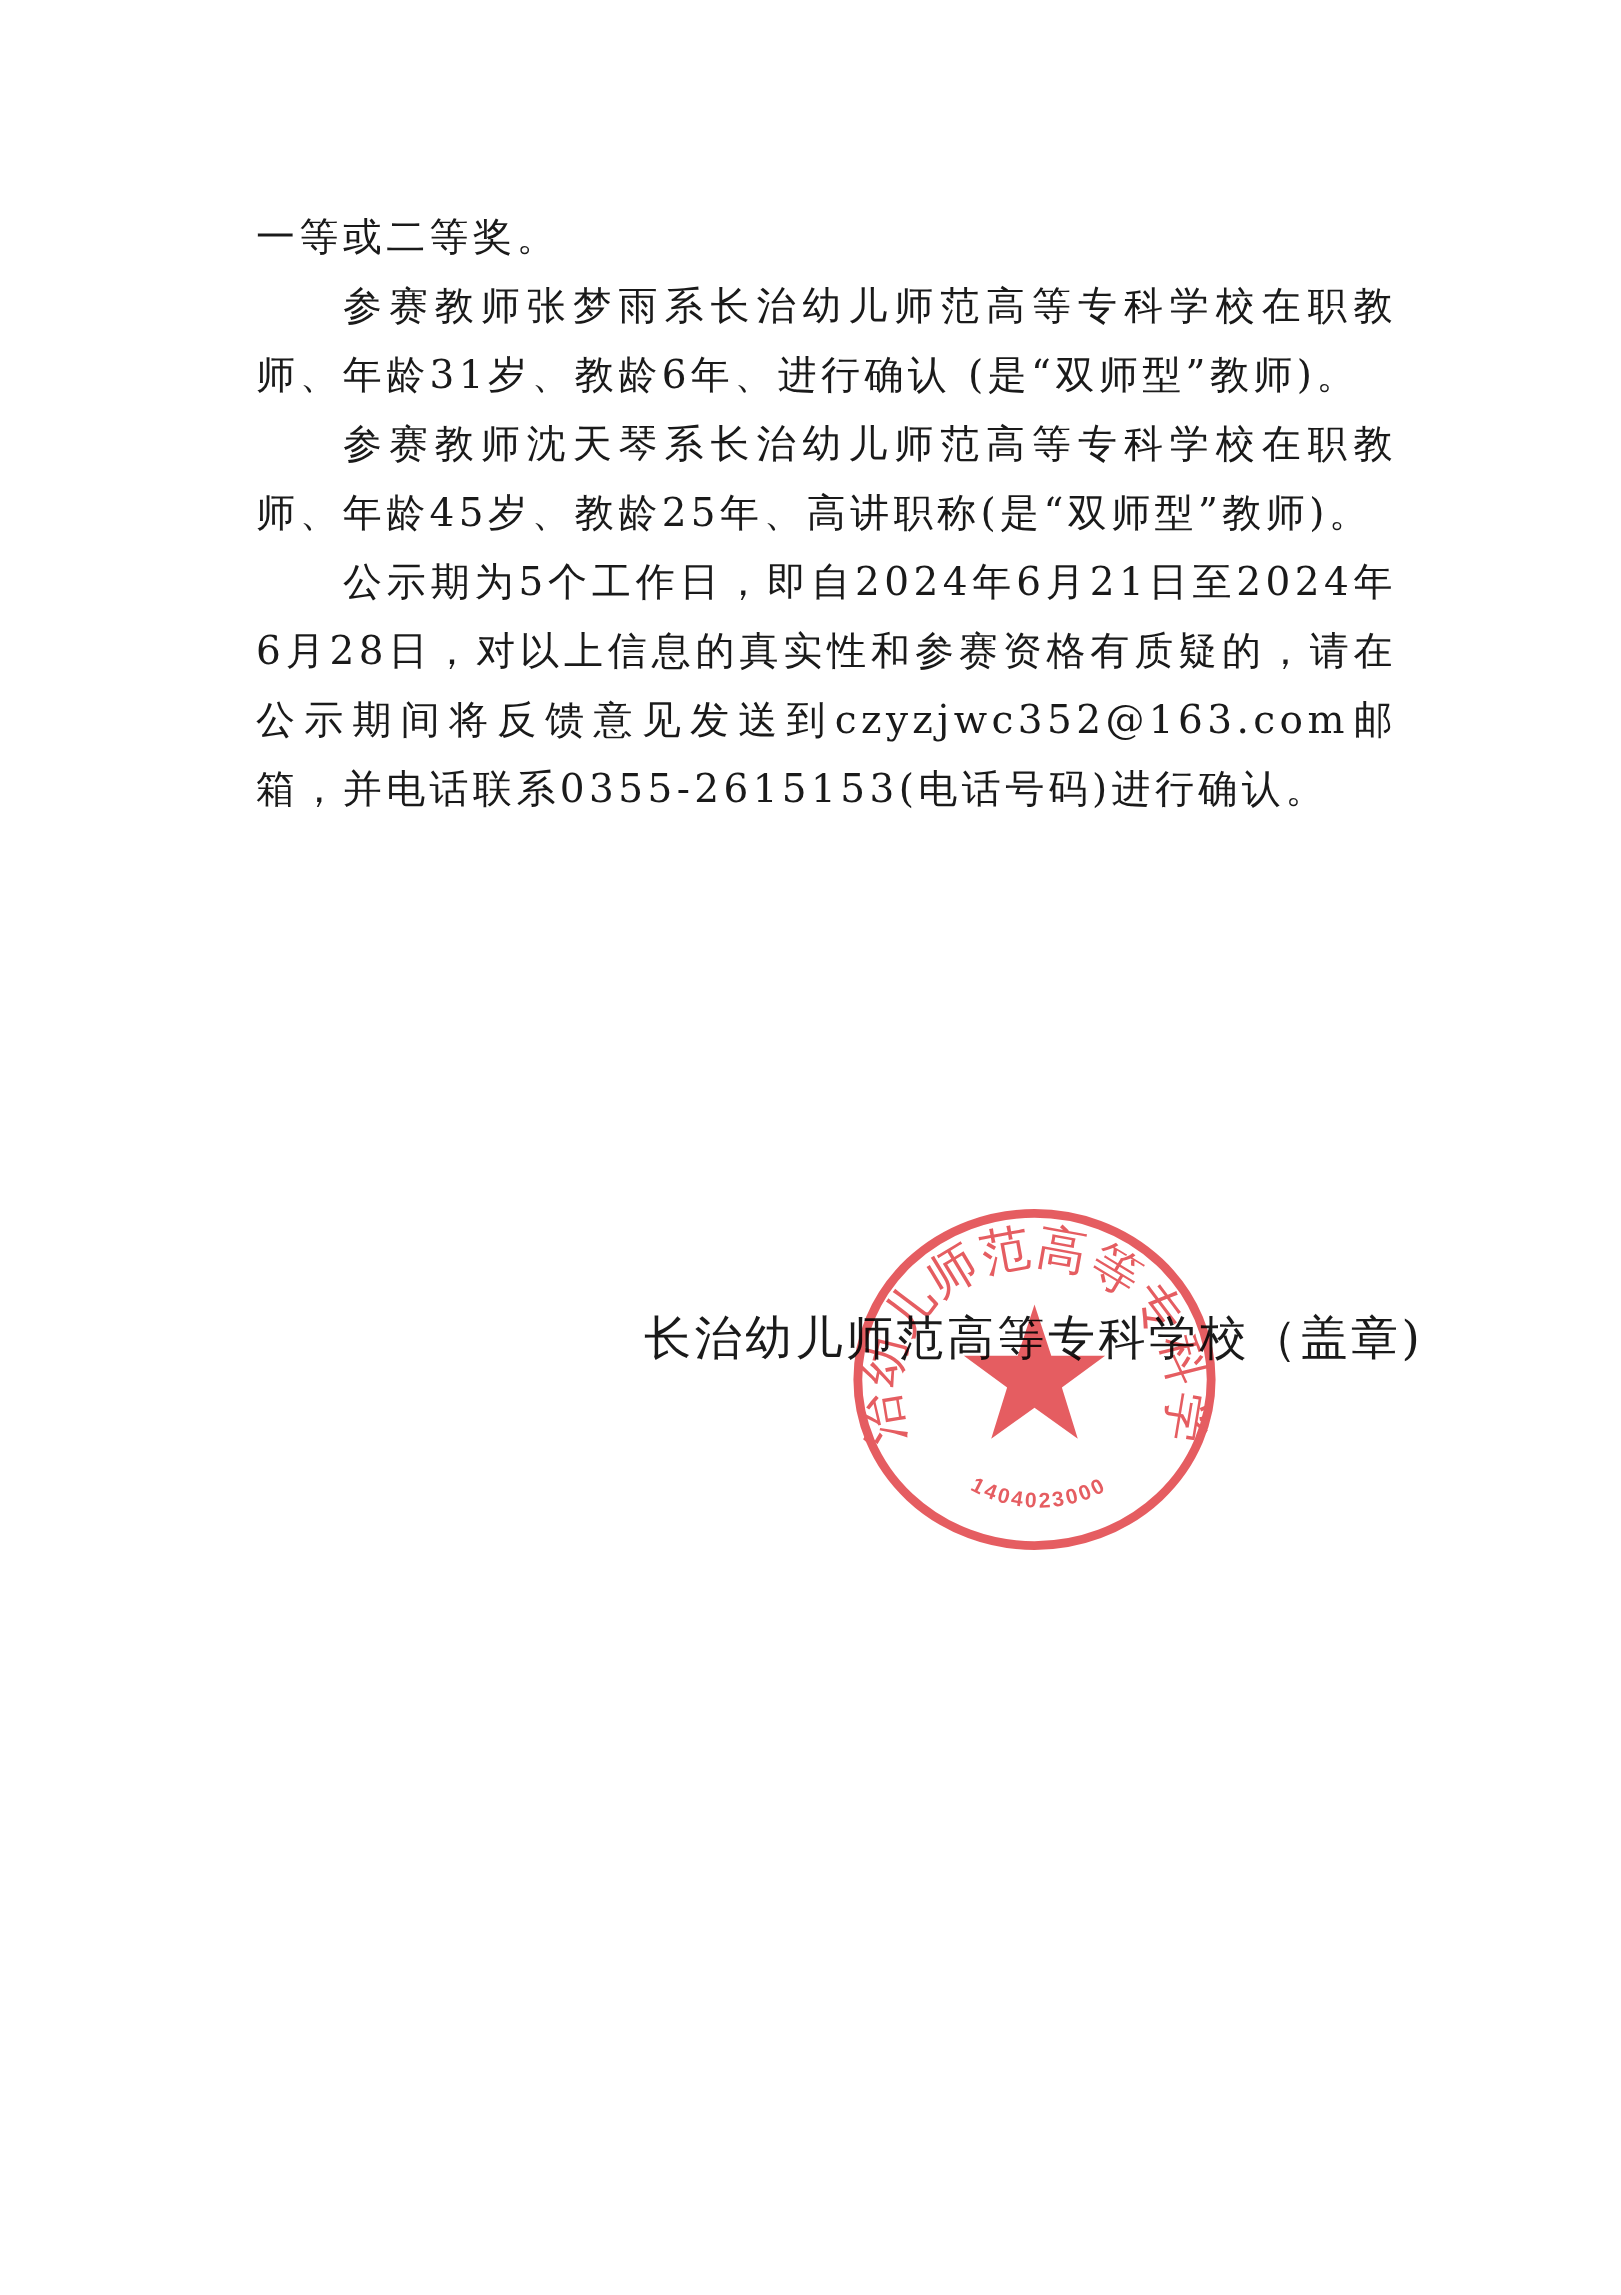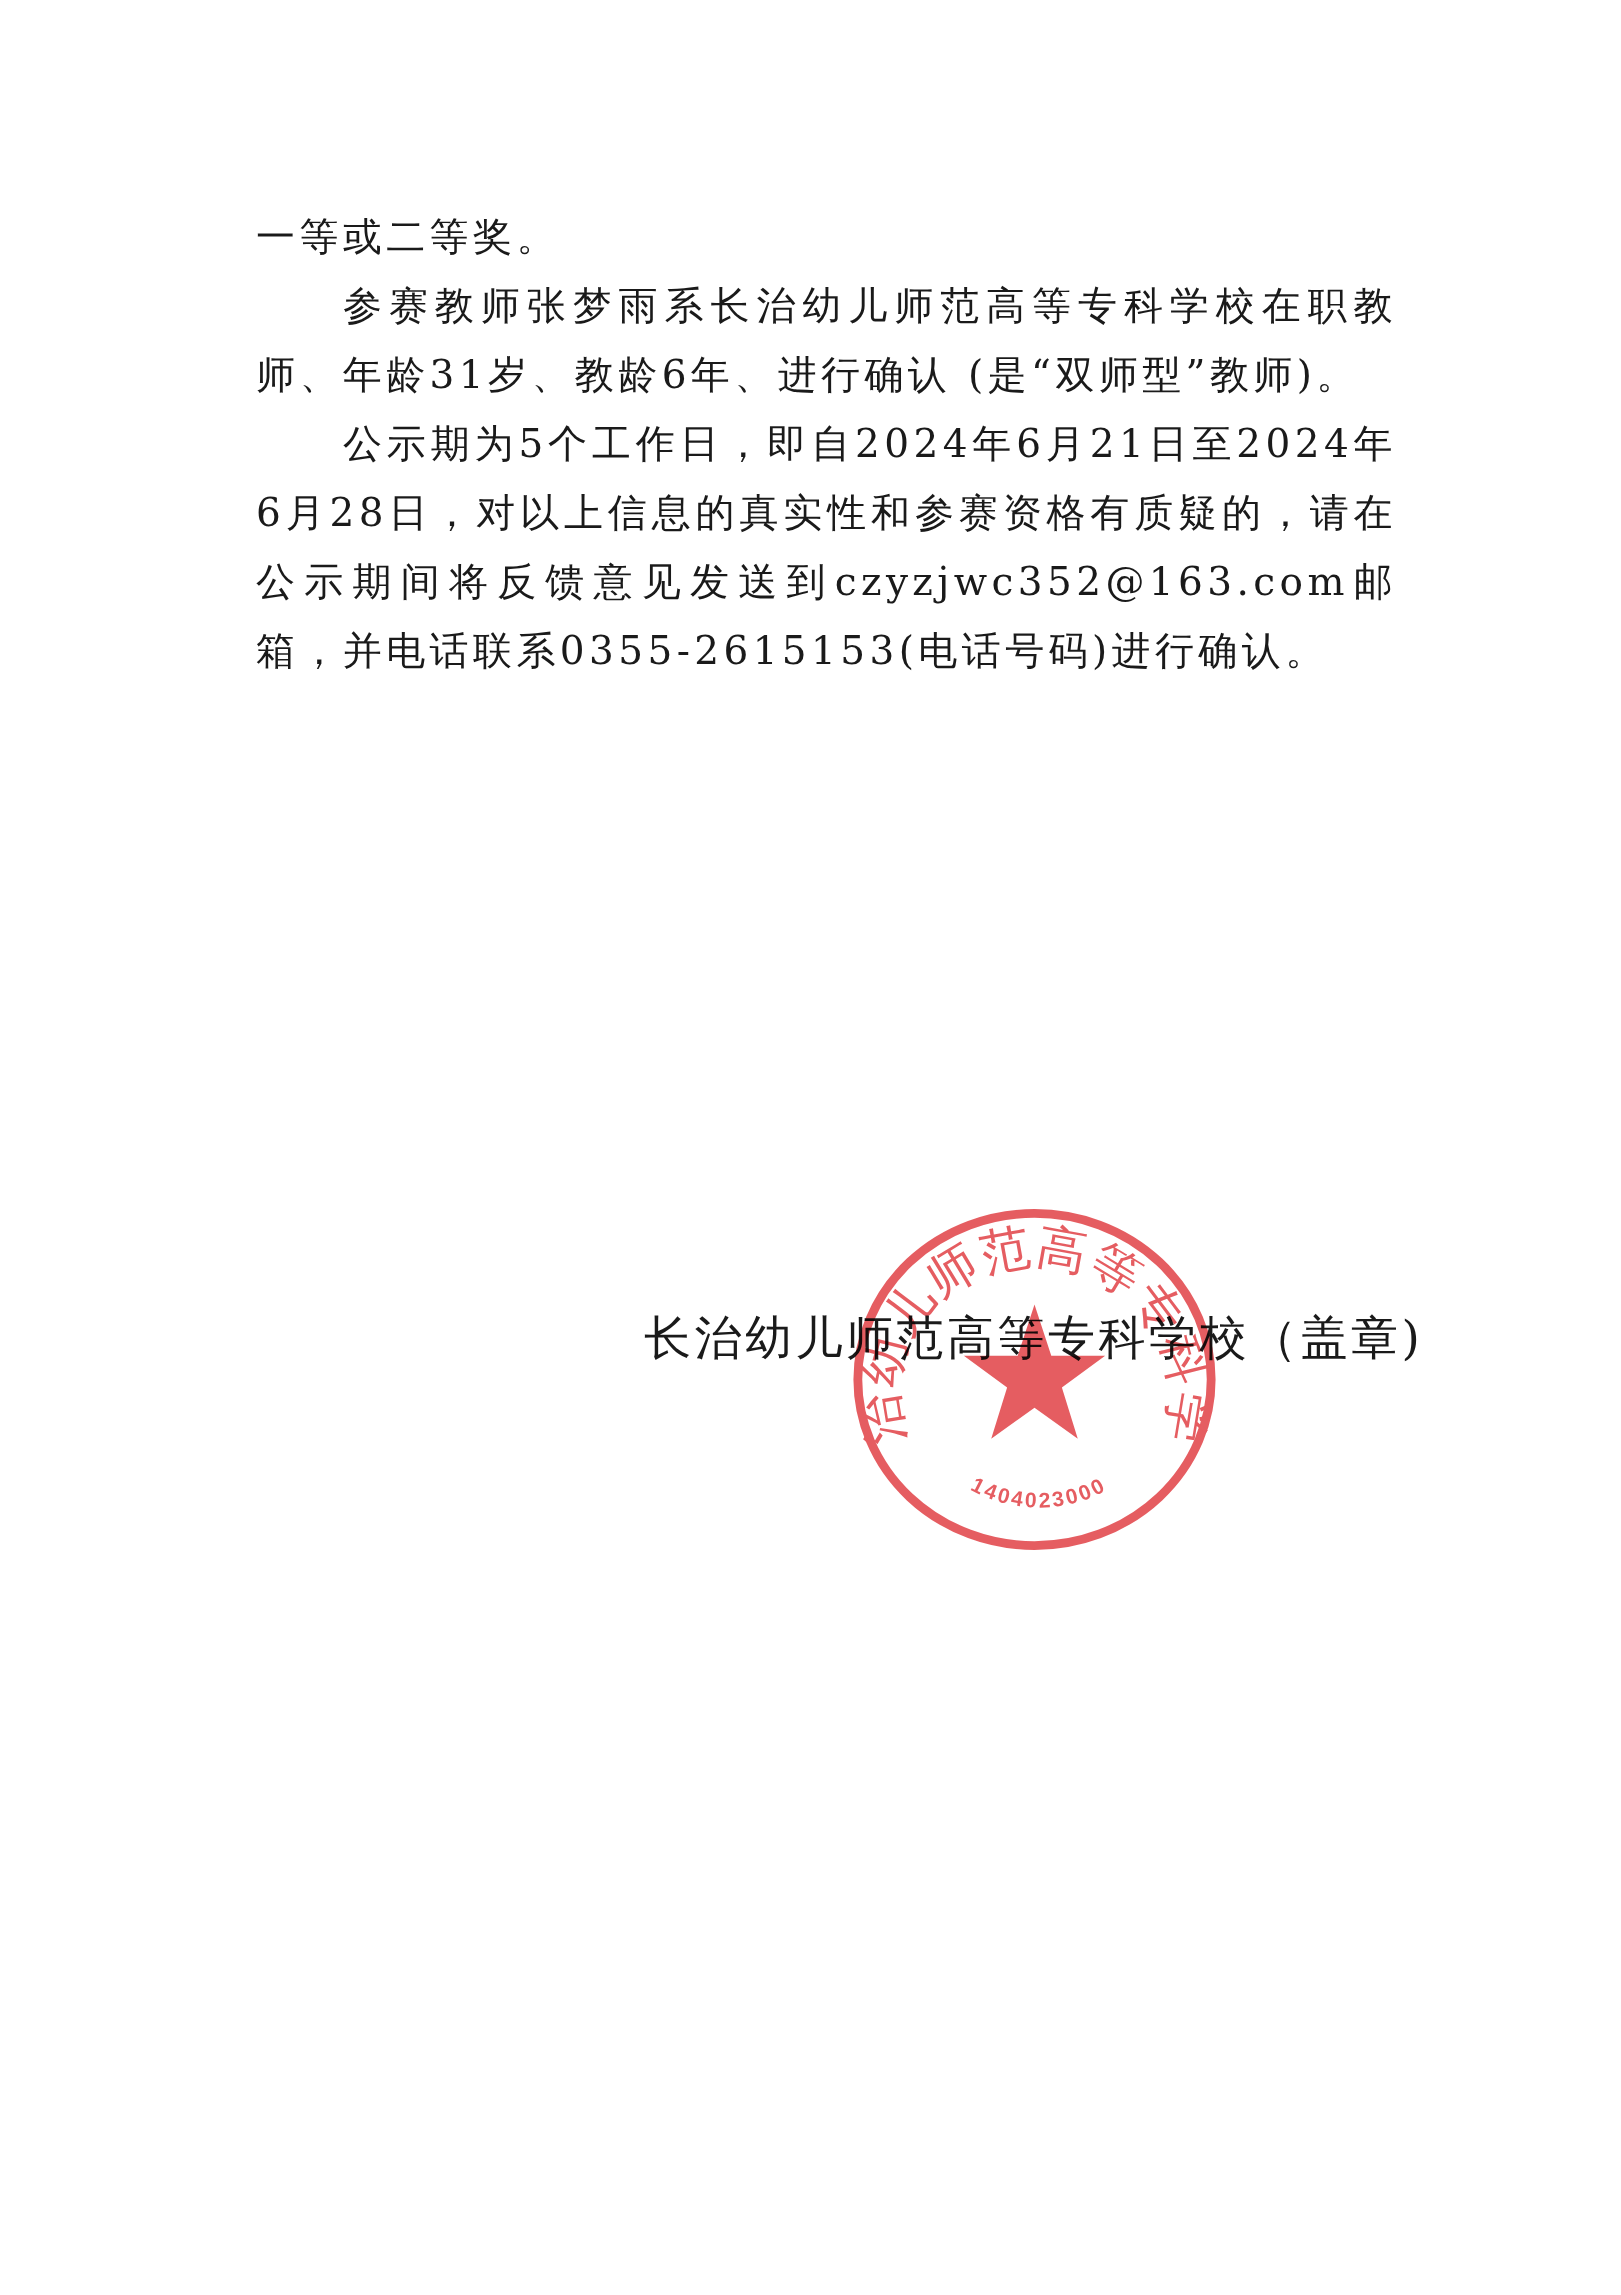--- a/index.html
+++ b/index.html
@@ -14,20 +14,21 @@
   .sigdate { position:absolute; left:862px; top:1443px; font-size:39px; letter-spacing:3.5px; white-space:nowrap; z-index:1; }
   .seal { position:absolute; left:849px; top:1207px; width:371px; height:345px; z-index:2; opacity:0.82; mix-blend-mode:multiply; }
 </style>
 </head>
 <body>
 
 <div class="page">
   <div class="body-text">
     <p class="para">一等或二等奖。</p>
     <p class="para indent">参赛教师张梦雨系长治幼儿师范高等专科学校在职教师、年龄31岁、教龄6年、进行确认 (是“双师型”教师)。</p>
+    <p class="para indent">参赛教师沈天琴系长治幼儿师范高等专科学校在职教师、年龄45岁、教龄25年、高讲职称(是“双师型”教师)。</p>
     <p class="para indent">公示期为5个工作日，即自2024年6月21日至2024年6月28日，对以上信息的真实性和参赛资格有质疑的，请在公示期间将反馈意见发送到czyzjwc352@163.com邮箱，并电话联系0355-2615153(电话号码)进行确认。</p>
   </div>
 
   <div class="sig">长治幼儿师范高等专科学校（盖章)</div>
 
   <svg class="seal" viewBox="0 0 420 390">
     <defs>
       <path id="ringPath" d="M 60 250 A 155 148 0 1 1 360 250"></path>
       <path id="codePath" d="M 110 300 A 150 140 0 0 0 320 300"></path>
     </defs>

